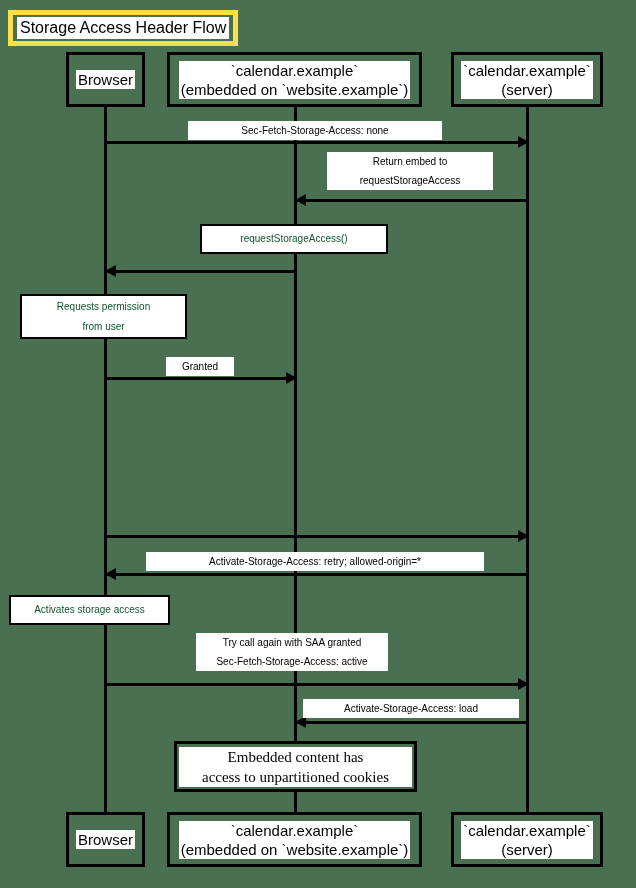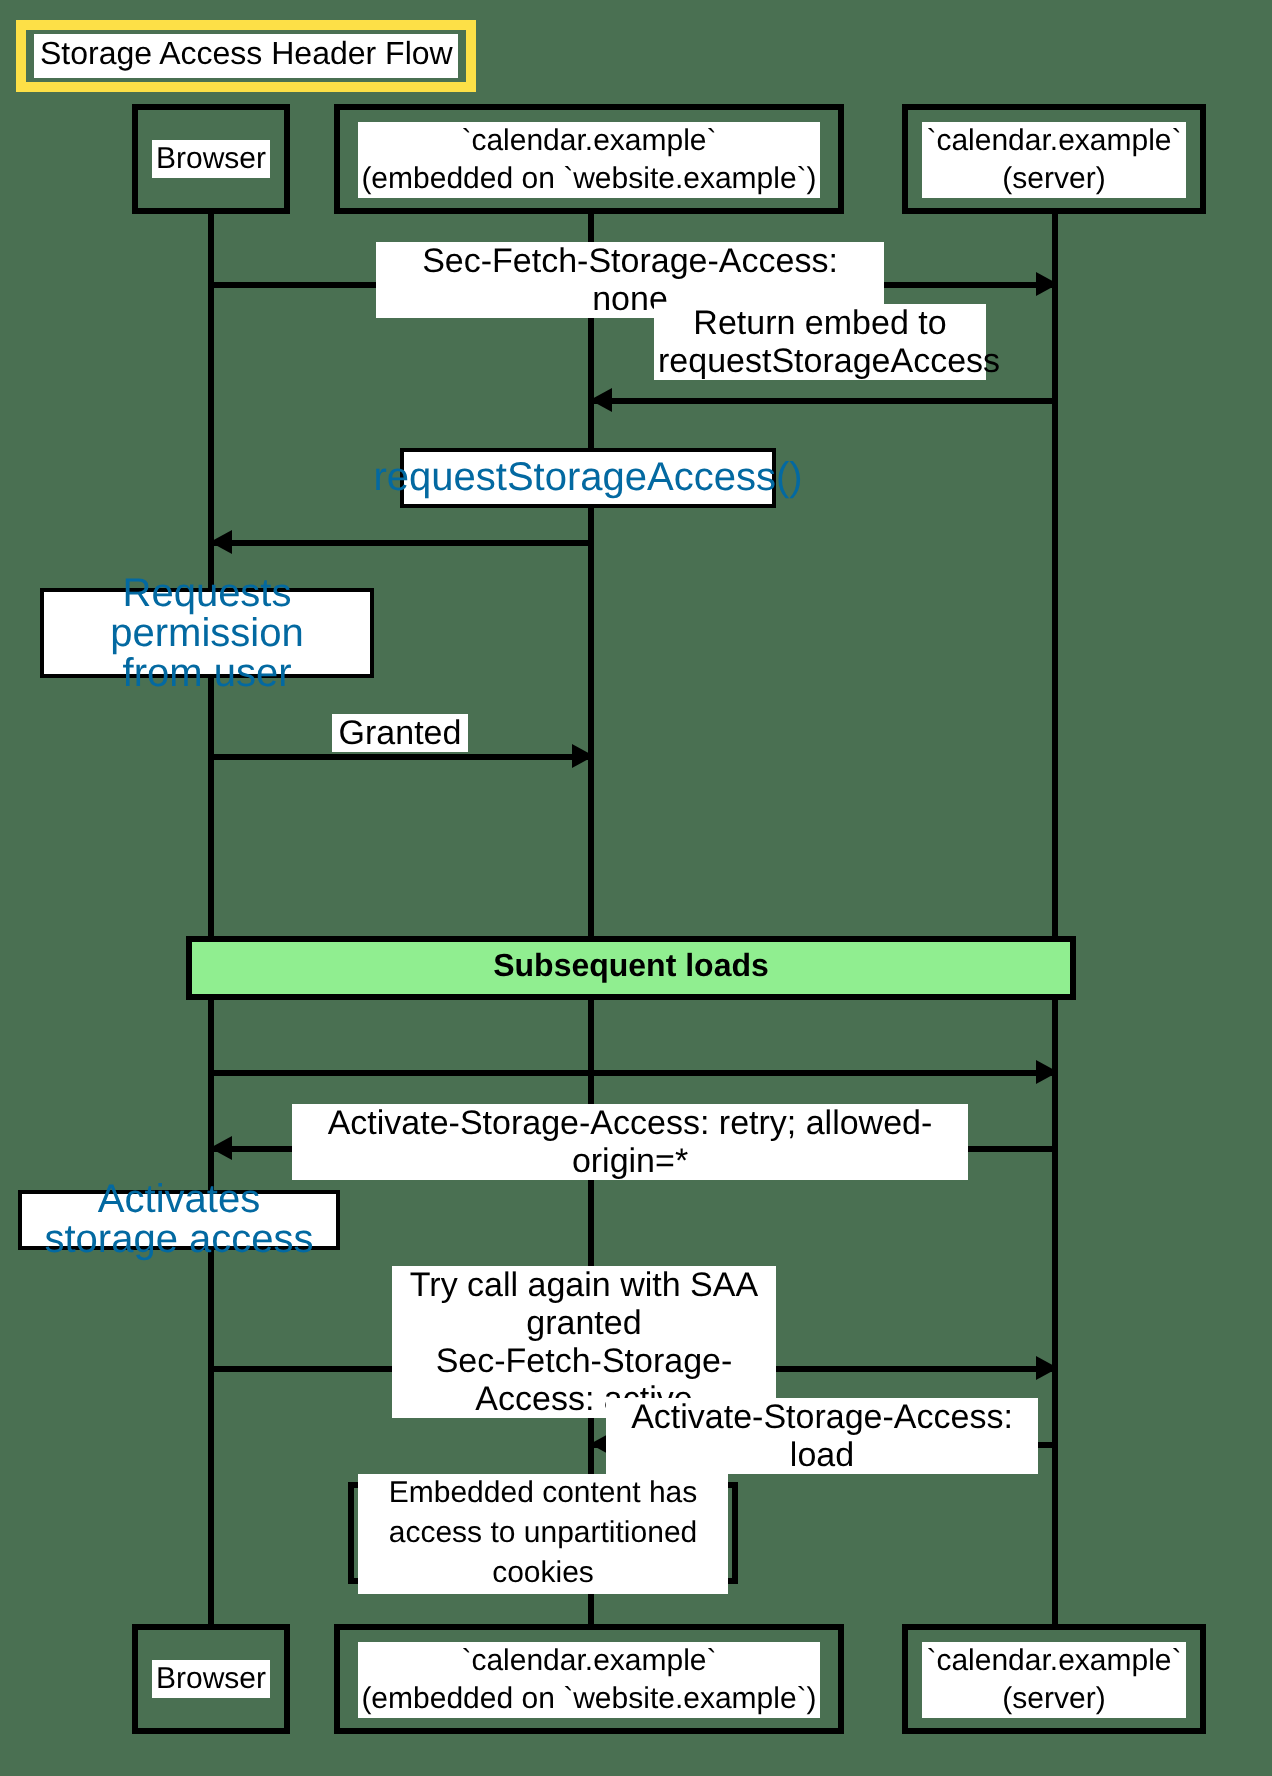--- a/index.html
+++ b/index.html
@@ -77,35 +77,35 @@
     border-bottom: 6px solid transparent;
   }
   .arrow-head.right { border-left: 11px solid #000000; }
   .arrow-head.left  { border-right: 11px solid #000000; }
 
   
   .msg-label {
     position: absolute;
     background: #ffffff;
     color: #000000;
-    font-size: 17px;
+    font-size: 10px;
     line-height: 19px;
     text-align: center;
     white-space: pre-line;
     padding: 0 2px;
     box-sizing: border-box;
   }
 
   
   .note-box {
     position: absolute;
     border: 2px solid #000000;
     background: #ffffff;
-    color: #0369a1;
-    font-size: 20px;
+    color: #14532d;
+    font-size: 10px;
     line-height: 20px;
     text-align: center;
     white-space: pre-line;
     box-sizing: border-box;
     display: flex;
     align-items: center;
     justify-content: center;
     padding: 1px 6px;
   }
   
@@ -183,41 +183,40 @@
   <div class="arrow-head left" style="left:105px; top:265px;"></div>
 
   <div class="note-box" style="left:20px; top:294px; width:167px; height:45px;">Requests permission
 from user</div>
 
   <div class="arrow-line" style="left:104px; top:377px; width:192px;"></div>
   <div class="arrow-head right" style="left:286px; top:372px;"></div>
   <div class="msg-label" style="left:166px; top:357px; width:68px;">Granted</div>
 
 
-  <div class="divider-band" style="left:93px; top:468px; width:445px; height:32px; background:#90ee90;">Subsequent loads</div>
 
   <div class="arrow-line" style="left:104px; top:535px; width:424px;"></div>
   <div class="arrow-head right" style="left:518px; top:530px;"></div>
 
   <div class="arrow-line" style="left:104px; top:573px; width:424px;"></div>
   <div class="arrow-head left" style="left:105px; top:568px;"></div>
   <div class="msg-label" style="left:146px; top:552px; width:338px;">Activate-Storage-Access: retry; allowed-origin=*</div>
 
   <div class="note-box" style="left:9px; top:595px; width:161px; height:30px;">Activates storage access</div>
 
   <div class="arrow-line" style="left:104px; top:683px; width:424px;"></div>
   <div class="arrow-head right" style="left:518px; top:678px;"></div>
   <div class="msg-label" style="left:196px; top:633px; width:192px;">Try call again with SAA granted
 Sec-Fetch-Storage-Access: active</div>
 
   <div class="arrow-line" style="left:294px; top:721px; width:234px;"></div>
   <div class="arrow-head left" style="left:295px; top:716px;"></div>
   <div class="msg-label" style="left:303px; top:699px; width:216px;">Activate-Storage-Access: load</div>
 
-  <div class="note-over" style="left:174px; top:741px; width:195px; height:51px;">
+  <div class="note-over" style="left:174px; top:741px; width:243px; height:51px;font-family:Liberation Serif, serif;">
     <span class="no-text">Embedded content has
 access to unpartitioned cookies</span>
   </div>
 
   <div class="participant" style="left:66px; top:812px; width:79px; height:55px;">
     <span class="p-label">Browser</span>
   </div>
   <div class="participant" style="left:167px; top:812px; width:255px; height:55px;">
     <span class="p-label">`calendar.example`
 (embedded on `website.example`)</span>

